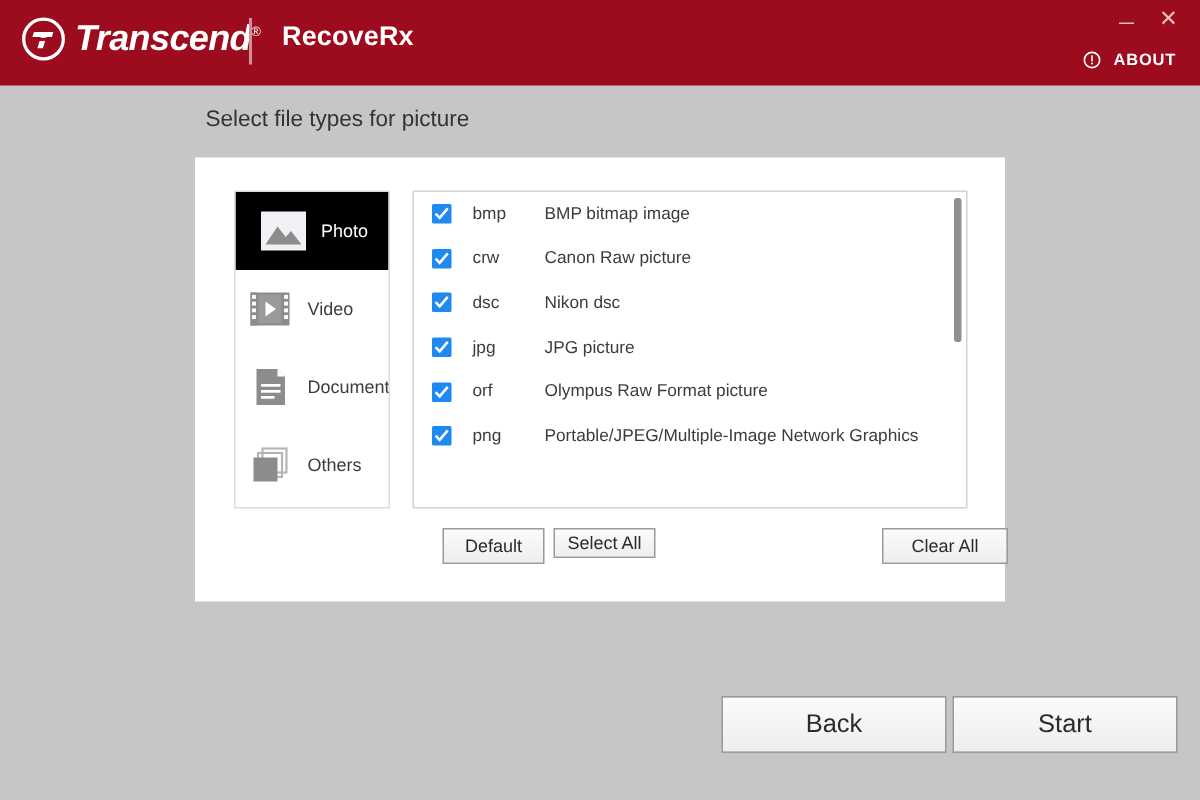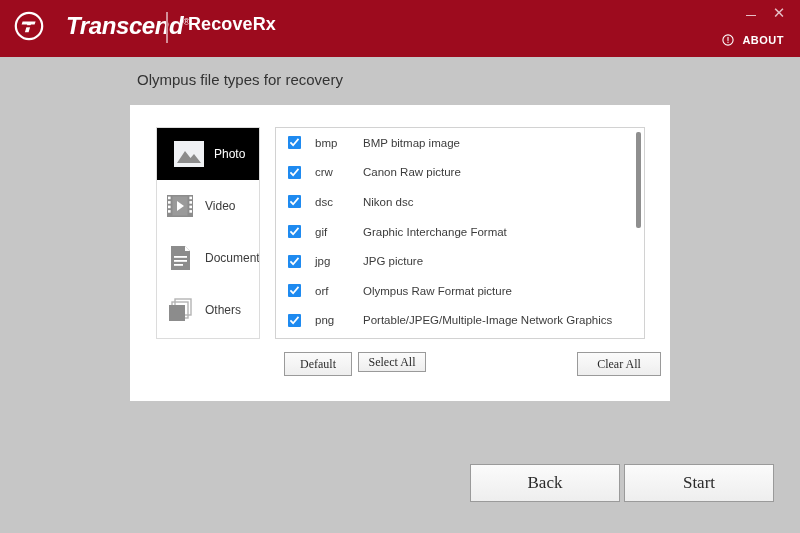--- a/index.html
+++ b/index.html
@@ -29,21 +29,21 @@
     display: flex;
     align-items: center;
   }
   .logo-mark { width: 30px; height: 30px; display: block; }
   .logo-word {
     color: #ffffff;
     font-size: 24px;
     font-style: italic;
     font-weight: bold;
     letter-spacing: -0.4px;
-    margin-left: 22px;
+    margin-left: 6px;
     white-space: nowrap;
   }
   .logo-reg {
     color: #ffffff;
     font-size: 9px;
     vertical-align: super;
     font-style: normal;
     font-weight: normal;
   }
   .divider-bar {
@@ -211,27 +211,28 @@
     border-radius: 2px;
     cursor: default;
   }
 
   
   .btn {
     background: linear-gradient(#fbfbfb, #eeeeee);
     border: 1px solid #9a9a9a;
     font-size: 12px;
     color: #2b2b2b;
-    font-family: Liberation Serif, serif;
+    font-family: Liberation Sans, sans-serif;
     cursor: default;
     display: flex;
     align-items: center;
     justify-content: center;
     box-sizing: border-box;
     white-space: nowrap;
+    margin-left: 11px;
   }
   .btn-default {
     position: absolute;
     left: 154px; top: 247px;
     width: 68px; height: 24px;
   }
   .btn-selectall {
     position: absolute;
     left: 228px; top: 247px;
     width: 68px; height: 20px; text-align: center;
@@ -284,21 +285,21 @@
   <div class="about">
     <svg width="12" height="12" viewBox="0 0 12 12">
       <circle cx="6" cy="6" r="5.1" fill="none" stroke="#ffffff" stroke-width="1.1"></circle>
       <rect x="5.45" y="2.9" width="1.1" height="4" fill="#ffffff"></rect>
       <rect x="5.45" y="7.7" width="1.1" height="1.2" fill="#ffffff"></rect>
     </svg>
     <span>ABOUT</span>
   </div>
 </div>
 
-<div class="page-title">Olympus file types for recovery</div>
+<div class="page-title">Select file types for picture</div>
 
 <div class="card">
 
   <div class="cat-list">
 
     <div class="cat-item selected">
       <span class="cat-icon">
         <svg width="32" height="28" viewBox="0 0 32 28">
           <rect x="1" y="1" width="30" height="26" fill="#eff1f4"></rect>
           <path d="M4 23 L12 11 L17.5 18 L21 14 L28 23 Z" fill="#8c8c8c"></path>
@@ -382,29 +383,20 @@
       <div class="type-row">
         <span class="cb">
           <svg width="11" height="11" viewBox="0 0 11 11">
               <path d="M1.4 5.4 L4.1 8.2 L9.5 1.9" fill="none" stroke="#ffffff" stroke-width="1.7"></path>
             </svg>
         </span>
         <span class="ext">dsc</span>
         <span class="desc">Nikon dsc</span>
       </div>
 
-      <div class="type-row">
-        <span class="cb">
-          <svg width="11" height="11" viewBox="0 0 11 11">
-              <path d="M1.4 5.4 L4.1 8.2 L9.5 1.9" fill="none" stroke="#ffffff" stroke-width="1.7"></path>
-            </svg>
-        </span>
-        <span class="ext">gif</span>
-        <span class="desc">Graphic Interchange Format</span>
-      </div>
 
       <div class="type-row">
         <span class="cb">
           <svg width="11" height="11" viewBox="0 0 11 11">
               <path d="M1.4 5.4 L4.1 8.2 L9.5 1.9" fill="none" stroke="#ffffff" stroke-width="1.7"></path>
             </svg>
         </span>
         <span class="ext">jpg</span>
         <span class="desc">JPG picture</span>
       </div>

